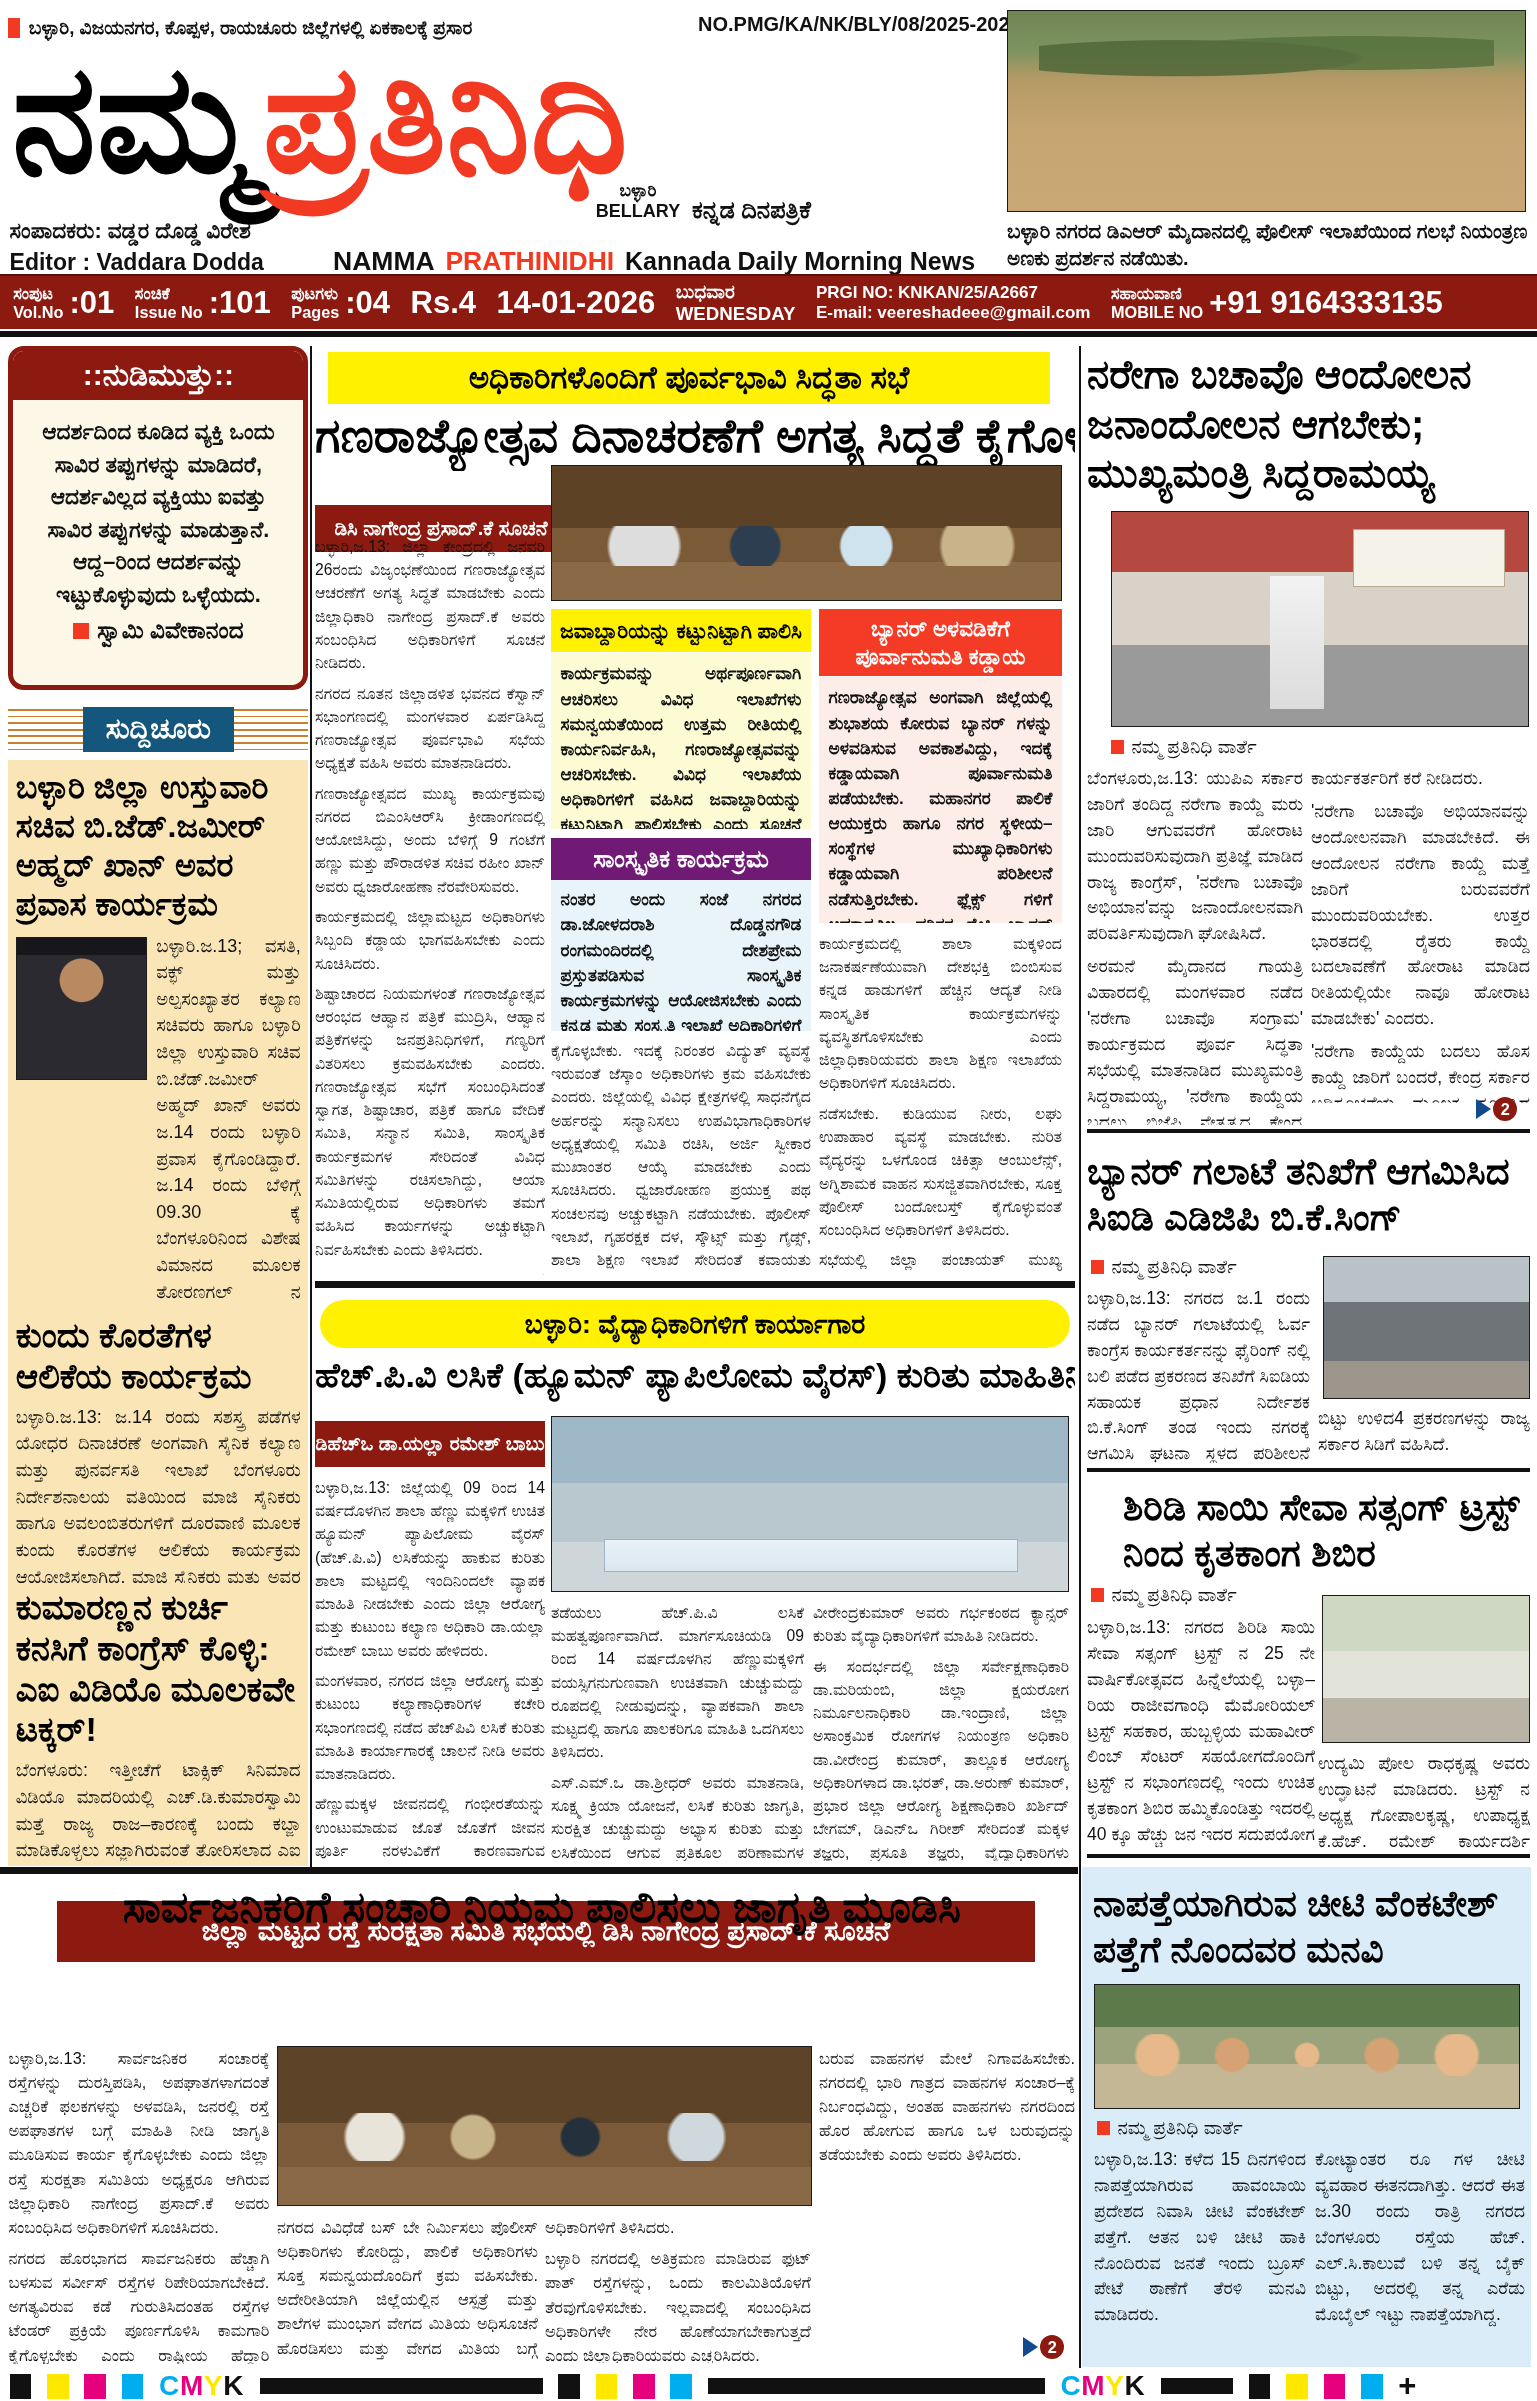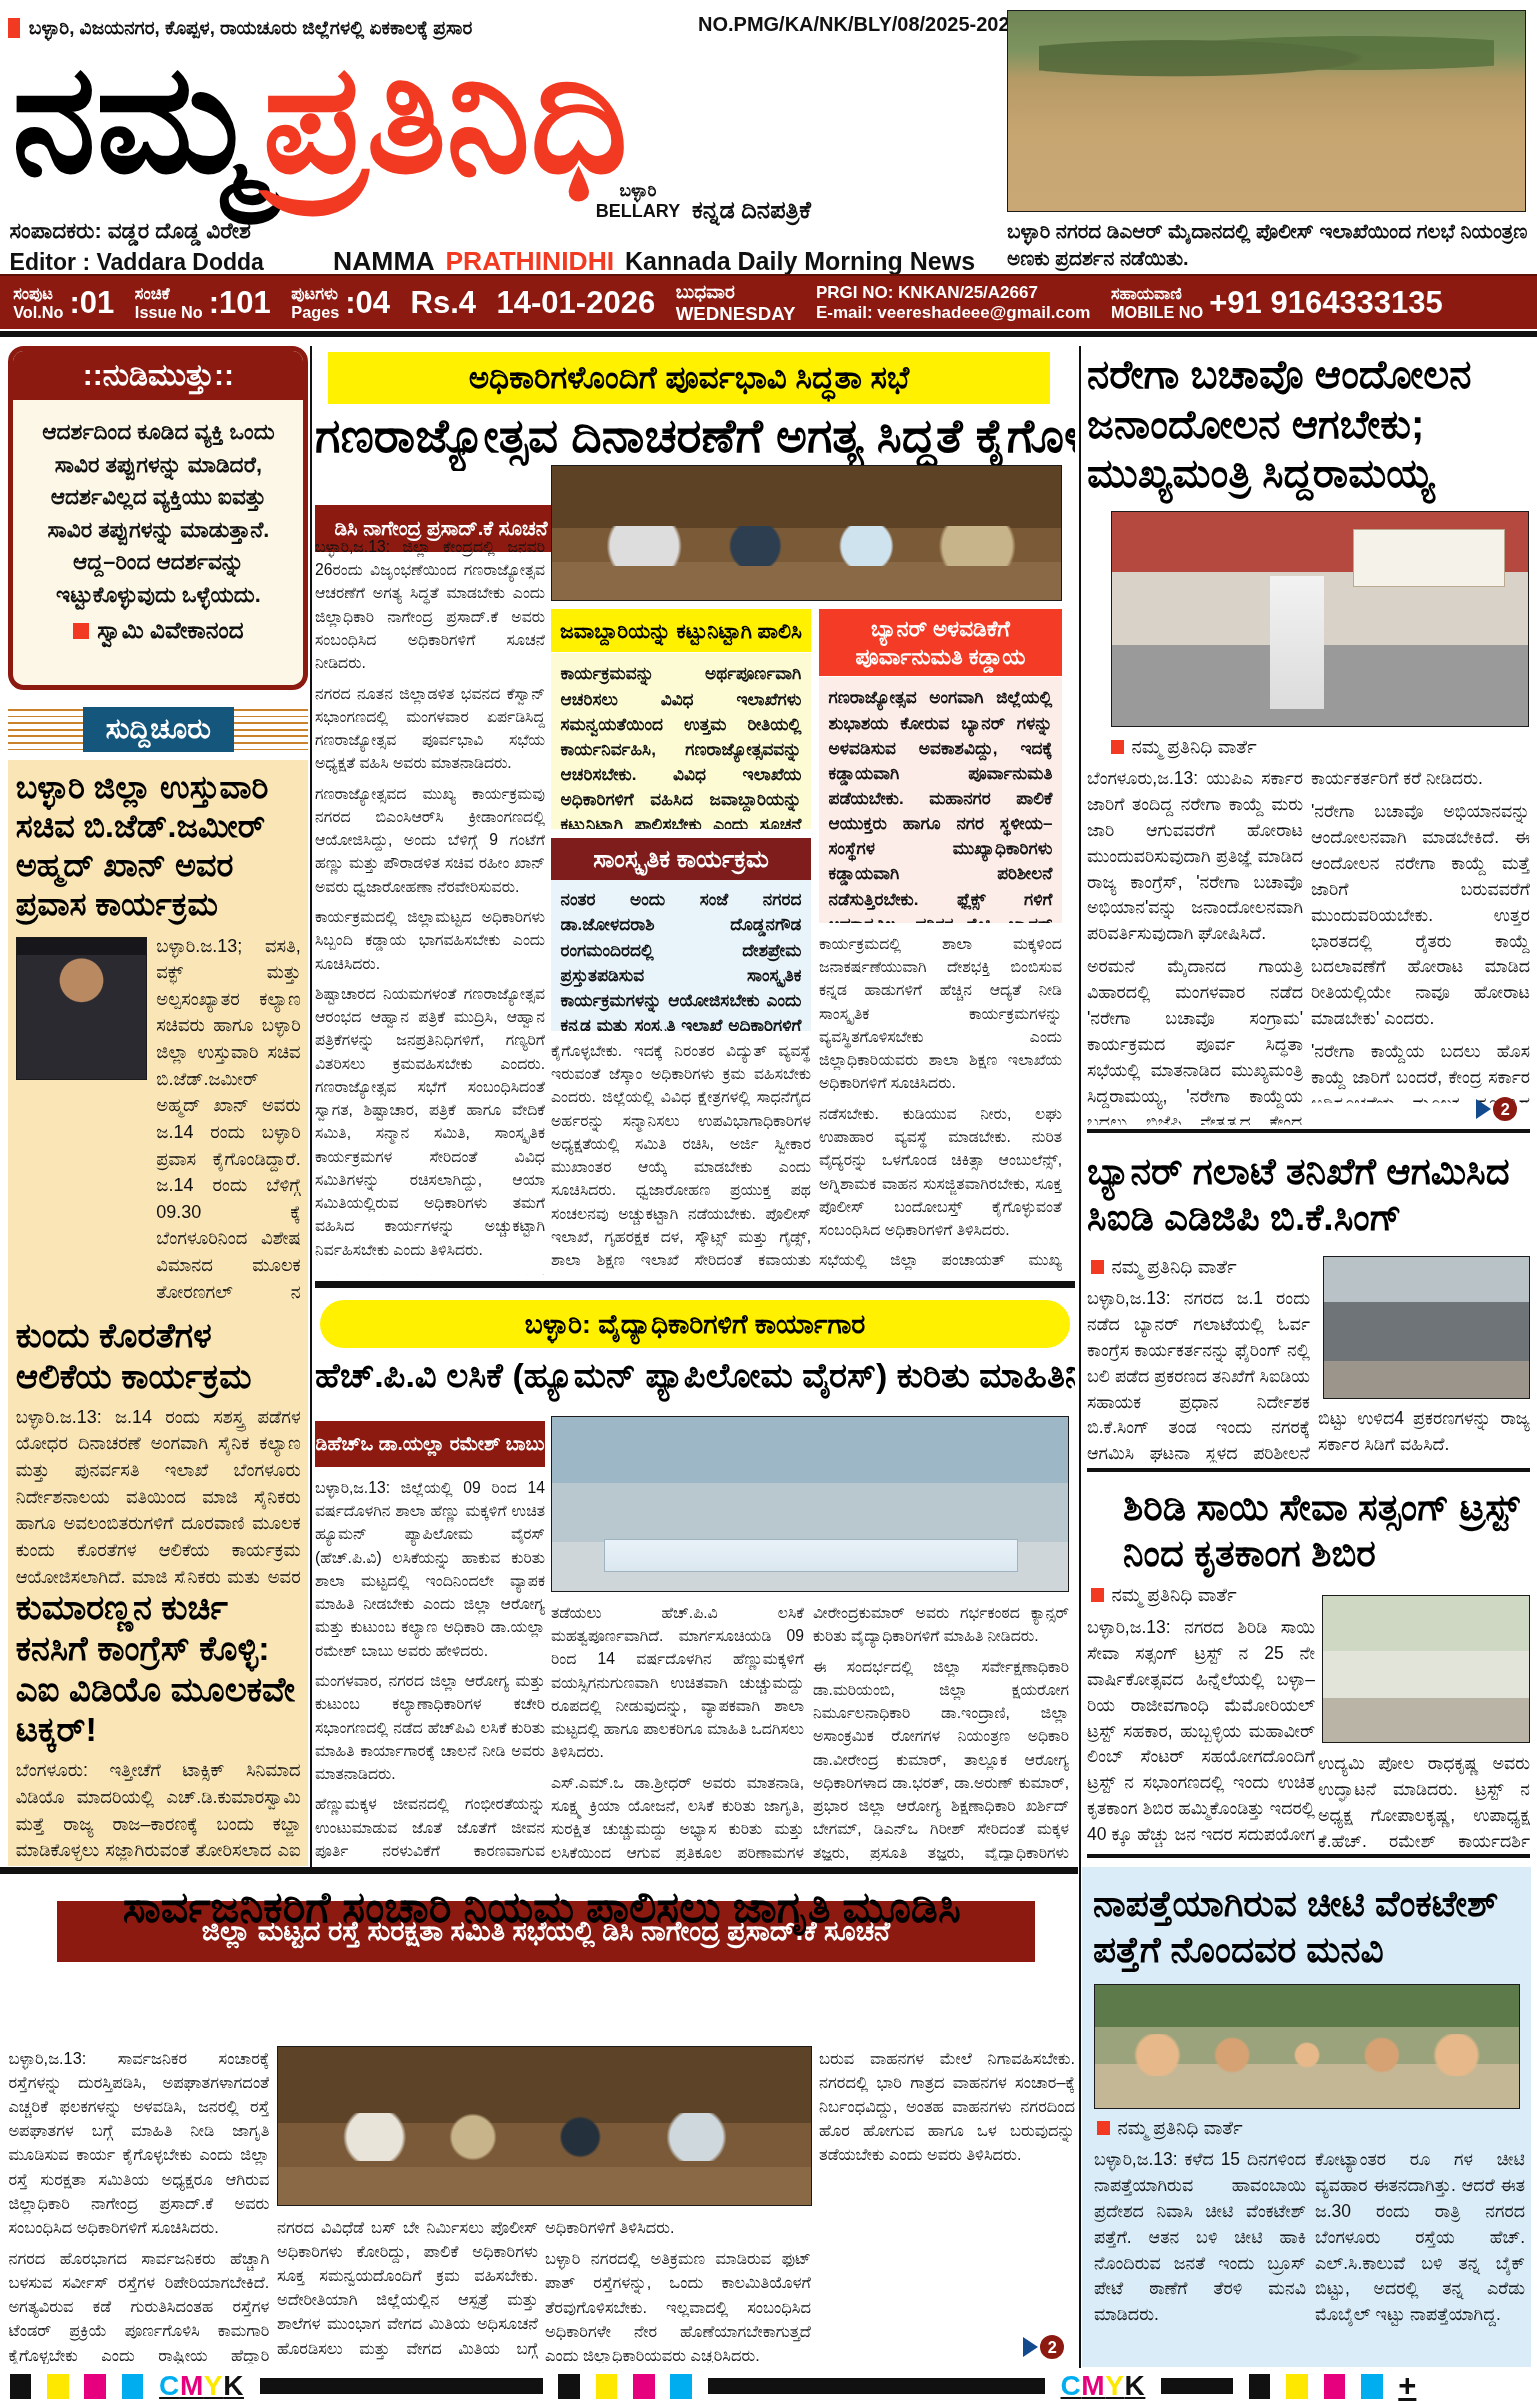--- a/index.html
+++ b/index.html
@@ -166,21 +166,21 @@
   <div class="abs photo" style="left:551px;top:465px;width:511px;height:136px;
        background:linear-gradient(180deg,#5e4226 0 46%,#7b5a37 46% 72%,#8a6a46 72% 100%);">
     <div style="position:absolute;left:8%;top:45%;width:84%;height:30%;background:radial-gradient(circle at 12% 50%,#ddd 0 9%,transparent 10%),radial-gradient(circle at 38% 50%,#2c3e50 0 9%,transparent 10%),radial-gradient(circle at 64% 50%,#cfe3ee 0 9%,transparent 10%),radial-gradient(circle at 90% 50%,#c8b48a 0 9%,transparent 10%);"></div>
   </div>
 
   <div class="abs kicker-yellow" style="left:551px;top:609px;width:260px;height:43px;font-size:20.5px;">ಜವಾಬ್ದಾರಿಯನ್ನು ಕಟ್ಟುನಿಟ್ಟಾಗಿ ಪಾಲಿಸಿ</div>
   <div class="abs flow" style="left:551px;top:653px;width:260px;height:176px;background:#fdfbd4;font-size:17px;font-weight:bold;padding:8.4px 9.6px;">
       <p>ಕಾರ್ಯಕ್ರಮವನ್ನು ಅರ್ಥಪೂರ್ಣವಾಗಿ ಆಚರಿಸಲು ವಿವಿಧ ಇಲಾಖೆಗಳು ಸಮನ್ವಯತೆಯಿಂದ ಉತ್ತಮ ರೀತಿಯಲ್ಲಿ ಕಾರ್ಯನಿರ್ವಹಿಸಿ, ಗಣರಾಜ್ಯೋತ್ಸವವನ್ನು ಆಚರಿಸಬೇಕು. ವಿವಿಧ ಇಲಾಖೆಯ ಅಧಿಕಾರಿಗಳಿಗೆ ವಹಿಸಿದ ಜವಾಬ್ದಾರಿಯನ್ನು ಕಟ್ಟುನಿಟ್ಟಾಗಿ ಪಾಲಿಸಬೇಕು ಎಂದು ಸೂಚನೆ ನೀಡಿದರು.</p>
     </div>
 
-  <div class="abs" style="left:551px;top:838px;width:260px;height:42px;background:#7f1d1d;color:#fff;display:flex;align-items:center;justify-content:center;font-weight:bold;font-size:24px;">ಸಾಂಸ್ಕೃತಿಕ ಕಾರ್ಯಕ್ರಮ</div>
+  <div class="abs" style="left:551px;top:838px;width:260px;height:42px;background:#701a75;color:#fff;display:flex;align-items:center;justify-content:center;font-weight:bold;font-size:24px;">ಸಾಂಸ್ಕೃತಿಕ ಕಾರ್ಯಕ್ರಮ</div>
   <div class="abs flow" style="left:551px;top:880px;width:260px;height:151px;background:#e8f4fa;font-size:17px;font-weight:bold;padding:7.2px 9.6px;">
       <p>ನಂತರ ಅಂದು ಸಂಜೆ ನಗರದ ಡಾ.ಜೋಳದರಾಶಿ ದೊಡ್ಡನಗೌಡ ರಂಗಮಂದಿರದಲ್ಲಿ ದೇಶಪ್ರೇಮ ಪ್ರಸ್ತುತಪಡಿಸುವ ಸಾಂಸ್ಕೃತಿಕ ಕಾರ್ಯಕ್ರಮಗಳನ್ನು ಆಯೋಜಿಸಬೇಕು ಎಂದು ಕನ್ನಡ ಮತ್ತು ಸಂಸ್ಕೃತಿ ಇಲಾಖೆ ಅಧಿಕಾರಿಗಳಿಗೆ ನಿರ್ದೇಶನ ನೀಡಿದರು. ಬಾವುಟಗಳನ್ನು ಬಿಸಾಡುವಂತಿಲ್ಲ. ಈ ಕುರಿತು ಶಾಲಾ ಮಕ್ಕಳಿಗೆ ಅರಿವು ಮೂಡಿಸಬೇಕು ಮತ್ತು ವಾಹನಗಳಿಗೂ ಸಹ ತ್ರಿವರ್ಣ ಧ್ವಜವನ್ನು ಕಟ್ಟುವಂತಿಲ್ಲ. ಈ ಕುರಿತು ಸಂಬಂಧಿಸಿದ ಅಧಿಕಾರಿಗಳು ಅರಿವು ಜಾಗೃತಿ ನೀಡಬೇಕು ಎಂದರು.</p>
     </div>
   <div class="abs flow" style="left:551px;top:1039px;width:260px;height:236px;font-size:15.7px;">
       <p>ಕೈಗೊಳ್ಳಬೇಕು. ಇದಕ್ಕೆ ನಿರಂತರ ವಿದ್ಯುತ್ ವ್ಯವಸ್ಥೆ ಇರುವಂತೆ ಜೆಸ್ಕಾಂ ಅಧಿಕಾರಿಗಳು ಕ್ರಮ ವಹಿಸಬೇಕು ಎಂದರು. ಜಿಲ್ಲೆಯಲ್ಲಿ ವಿವಿಧ ಕ್ಷೇತ್ರಗಳಲ್ಲಿ ಸಾಧನೆಗೈದ ಅರ್ಹರನ್ನು ಸನ್ಮಾನಿಸಲು ಉಪವಿಭಾಗಾಧಿಕಾರಿಗಳ ಅಧ್ಯಕ್ಷತೆಯಲ್ಲಿ ಸಮಿತಿ ರಚಿಸಿ, ಅರ್ಜಿ ಸ್ವೀಕಾರ ಮುಖಾಂತರ ಆಯ್ಕೆ ಮಾಡಬೇಕು ಎಂದು ಸೂಚಿಸಿದರು. ಧ್ವಜಾರೋಹಣ ಪ್ರಯುಕ್ತ ಪಥ ಸಂಚಲನವು ಅಚ್ಚುಕಟ್ಟಾಗಿ ನಡೆಯಬೇಕು. ಪೊಲೀಸ್ ಇಲಾಖೆ, ಗೃಹರಕ್ಷಕ ದಳ, ಸ್ಕೌಟ್ಸ್ ಮತ್ತು ಗೈಡ್ಸ್, ಶಾಲಾ ಶಿಕ್ಷಣ ಇಲಾಖೆ ಸೇರಿದಂತೆ ಕವಾಯತು ತಂಡಗಳನ್ನು ರಚಿಸಬೇಕು. ಪೂರ್ವತಯಾರಿ</p>
     </div>
 
   <div class="abs" style="left:819px;top:609px;width:243px;height:67px;background:#f43b25;color:#fff;display:flex;align-items:center;justify-content:center;text-align:center;font-weight:bold;font-size:21.7px;line-height:1.25;">ಬ್ಯಾನರ್ ಅಳವಡಿಕೆಗೆ ಪೂರ್ವಾನುಮತಿ ಕಡ್ಡಾಯ</div>
   <div class="abs flow" style="left:819px;top:677px;width:243px;height:246px;background:#fdede9;font-size:17px;font-weight:bold;padding:8.4px 9.6px;">
       <p>ಗಣರಾಜ್ಯೋತ್ಸವ ಅಂಗವಾಗಿ ಜಿಲ್ಲೆಯಲ್ಲಿ ಶುಭಾಶಯ ಕೋರುವ ಬ್ಯಾನರ್ ಗಳನ್ನು ಅಳವಡಿಸುವ ಅವಕಾಶವಿದ್ದು, ಇದಕ್ಕೆ ಕಡ್ಡಾಯವಾಗಿ ಪೂರ್ವಾನುಮತಿ ಪಡೆಯಬೇಕು. ಮಹಾನಗರ ಪಾಲಿಕೆ ಆಯುಕ್ತರು ಹಾಗೂ ನಗರ ಸ್ಥಳೀಯ–ಸಂಸ್ಥೆಗಳ ಮುಖ್ಯಾಧಿಕಾರಿಗಳು ಕಡ್ಡಾಯವಾಗಿ ಪರಿಶೀಲನೆ ನಡೆಸುತ್ತಿರಬೇಕು. ಫ್ಲೆಕ್ಸ್ ಗಳಿಗೆ ಅವಕಾಶವಿಲ್ಲ. ಪರಿಸರ ಸ್ನೇಹಿ ಬ್ಯಾನರ್ ಅಳವಡಿಸಬಹುದಾಗಿದೆ. ಹಾಗಾಗಿ ಅಧಿಕಾರಿಗಳು ತಪ್ಪದೇ ಕ್ರಮವಹಿಸಬೇಕು ಎಂದರು.</p>
@@ -308,21 +308,21 @@
       <p>ಬಳ್ಳಾರಿ ನಗರದಲ್ಲಿ ಅತಿಕ್ರಮಣ ಮಾಡಿರುವ ಫುಟ್ ಪಾತ್ ರಸ್ತೆಗಳನ್ನು, ಒಂದು ಕಾಲಮಿತಿಯೊಳಗೆ ತೆರವುಗೊಳಿಸಬೇಕು. ಇಲ್ಲವಾದಲ್ಲಿ ಸಂಬಂಧಿಸಿದ ಅಧಿಕಾರಿಗಳೇ ನೇರ ಹೊಣೆಯಾಗಬೇಕಾಗುತ್ತದೆ ಎಂದು ಜಿಲ್ಲಾಧಿಕಾರಿಯವರು ಎಚ್ಚರಿಸಿದರು.</p>
     </div>
   <div class="abs flow" style="left:819px;top:2046px;width:256px;height:283px;font-size:16.3px;">
       <p>ಬರುವ ವಾಹನಗಳ ಮೇಲೆ ನಿಗಾವಹಿಸಬೇಕು. ನಗರದಲ್ಲಿ ಭಾರಿ ಗಾತ್ರದ ವಾಹನಗಳ ಸಂಚಾರ–ಕ್ಕೆ ನಿರ್ಬಂಧವಿದ್ದು, ಅಂತಹ ವಾಹನಗಳು ನಗರದಿಂದ ಹೊರ ಹೋಗುವ ಹಾಗೂ ಒಳ ಬರುವುದನ್ನು ತಡೆಯಬೇಕು ಎಂದು ಅವರು ತಿಳಿಸಿದರು.</p>
     </div>
   <div class="abs more-marker" style="left:1023px;top:2335px;">
     <span class="tri"></span>
     <span class="num">2</span>
   </div>
 
-  <div class="abs" style="left:0;top:2370px;width:1480px;height:32px;display:flex;align-items:center;gap:15.7px;padding:0 9.6px;box-sizing:border-box;text-decoration:underline;">
+  <div class="abs" style="left:0;top:2370px;width:1480px;height:32px;display:flex;align-items:center;gap:15.7px;padding:0 9.6px;box-sizing:border-box;">
     <span class="cmyk-sq" style="background:#111;"></span>
     <span class="cmyk-sq" style="background:#ffe800;"></span>
     <span class="cmyk-sq" style="background:#e6007e;"></span>
     <span class="cmyk-sq" style="background:#00aeef;"></span>
     <span class="cmyk-txt"><span class="c">C</span><span class="m">M</span><span class="y">Y</span><span class="k">K</span></span>
     <span style="flex:1;height:15.7px;background:#111;max-width:283px;"></span>
     <span class="cmyk-sq" style="background:#111;"></span>
     <span class="cmyk-sq" style="background:#ffe800;"></span>
     <span class="cmyk-sq" style="background:#e6007e;"></span>
     <span class="cmyk-sq" style="background:#00aeef;"></span>

